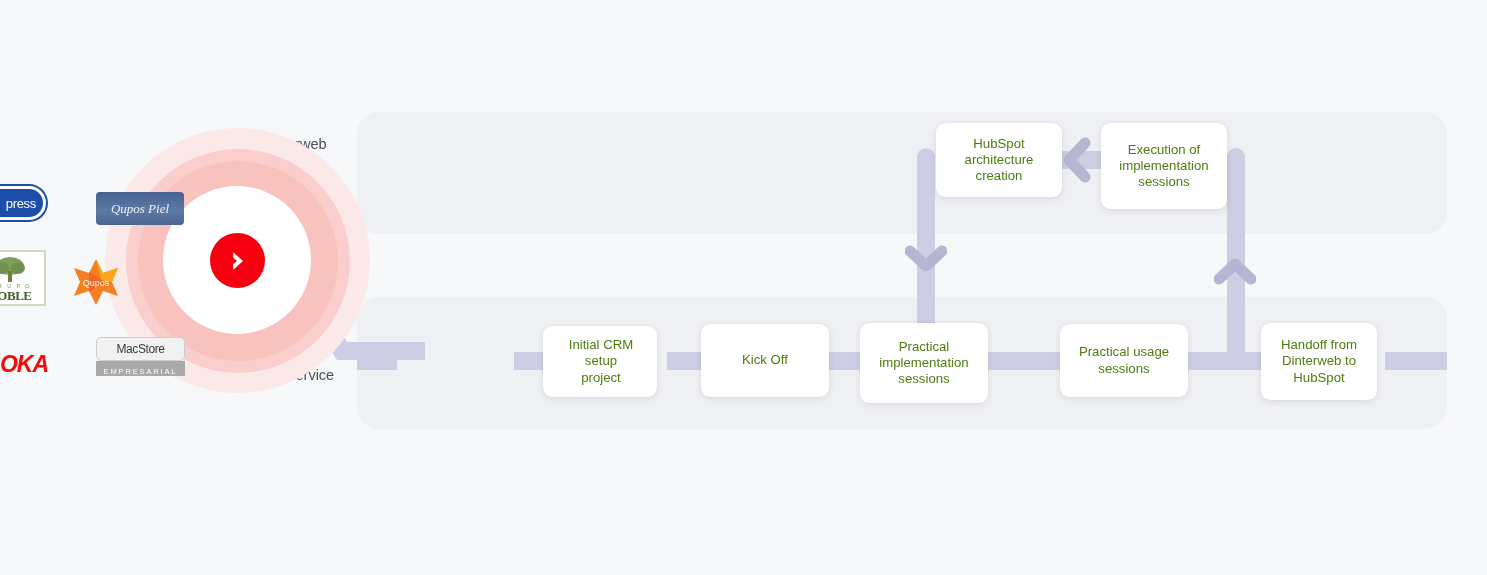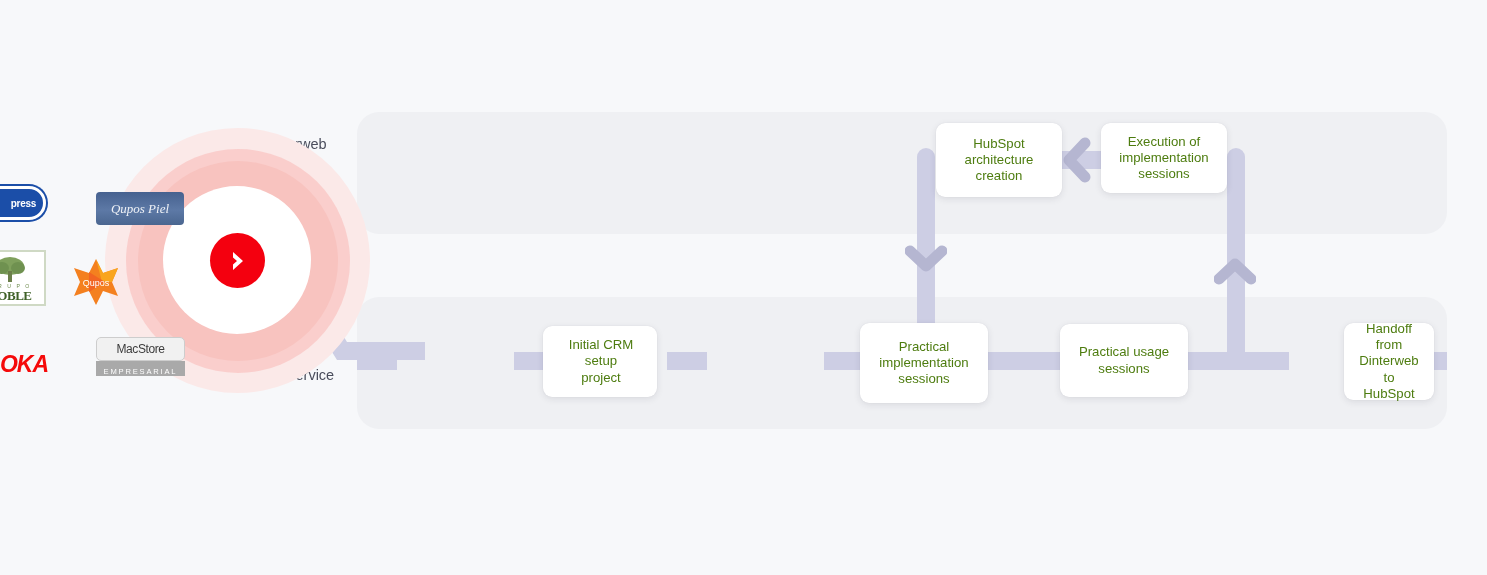--- a/index.html
+++ b/index.html
@@ -78,21 +78,21 @@
 
   
   .logo { position: absolute; }
 
   #logo-express {
     left: -28px; top: 186px; width: 74px; height: 34px;
     background: #1b4ea8; border: 3px solid #ffffff; border-radius: 18px;
     box-shadow: 0 0 0 2px #1b4ea8;
     display: flex; align-items: center; justify-content: flex-end;
   }
-  #logo-express span { color: #fff; font-size: 10px; font-weight: bold; padding-right: 7px; letter-spacing: -0.3px; }
+  #logo-express span { color: #fff; font-size: 13px; font-weight: normal; padding-right: 7px; letter-spacing: -0.3px; }
 
   #logo-bella {
     left: 96px; top: 192px; width: 88px; height: 33px;
     background: linear-gradient(180deg, #46618f 0%, #5d79a6 55%, #4a6690 100%);
     border-radius: 4px;
     display: flex; align-items: center; justify-content: center;
   }
   #logo-bella span { color: #eef1f6; font-size: 13px; font-style: italic; font-family: "Liberation Serif", serif; }
 
   #logo-roble {
@@ -168,40 +168,43 @@
 
   <div class="lane-label" id="label-actions">Dinterweb
 Actions</div>
   <div class="lane-label" id="label-service">Service</div>
 
   <div class="card" style="left:936px; top:123px; width:126px; height:74px;">
     <span>HubSpot
 architecture
 creation</span>
   </div>
-  <div class="card" style="left:1101px; top:123px; width:126px; height:70px;">
+  <div class="card" style="left:1101px; top:123px; width:126px; height:86px;">
     <span>Execution of
 implementation
 sessions</span>
   </div>
 
   <div class="card" style="left:543px; top:326px; width:114px; height:71px;padding-left:12px;">
     <span>Initial CRM setup
 project</span>
+  </div>
+  <div class="card" style="left:701px; top:324px; width:128px; height:73px;">
+    <span>Kick Off</span>
   </div>
   <div class="card" style="left:860px; top:323px; width:128px; height:80px;">
     <span>Practical
 implementation
 sessions</span>
   </div>
   <div class="card" style="left:1060px; top:324px; width:128px; height:73px;">
     <span>Practical usage
 sessions</span>
   </div>
-  <div class="card" style="left:1344px; top:323px; width:90px; height:77px;">
+  <div class="card" style="left:1261px; top:323px; width:116px; height:77px;">
     <span>Handoff from
 Dinterweb to
 HubSpot</span>
   </div>
 
   <div id="hub">
     <div class="ring" id="ring-outer"></div>
     <div class="ring" id="ring-mid2"></div>
     <div class="ring" id="ring-mid"></div>
     <div class="ring" id="ring-white"></div>

